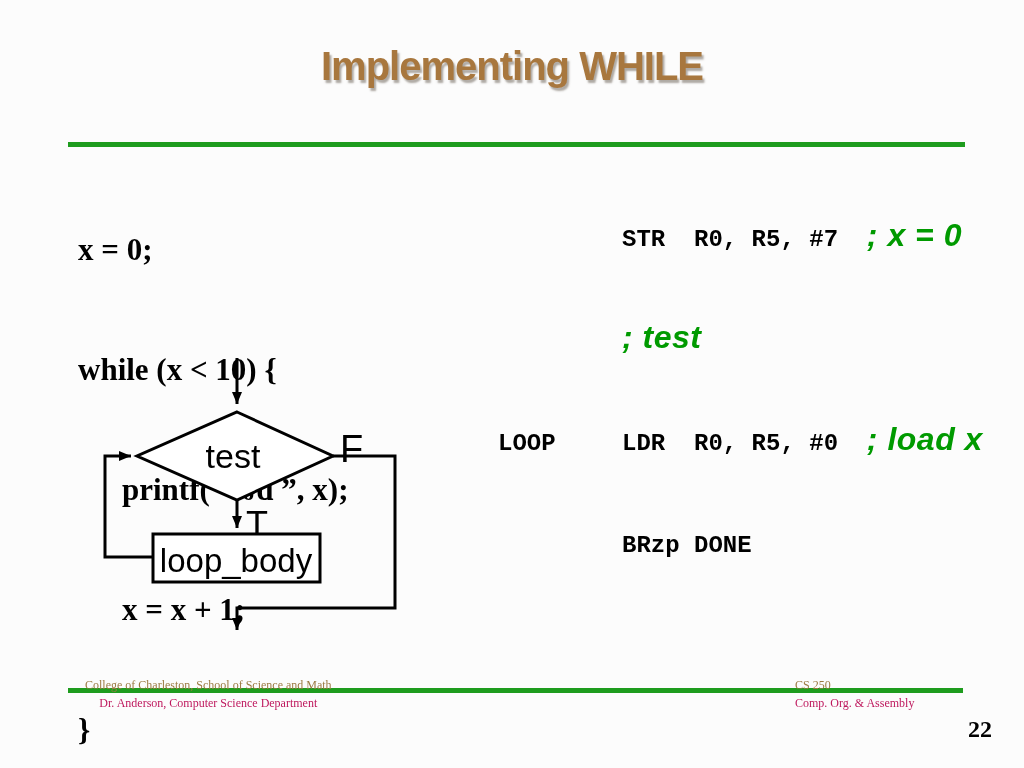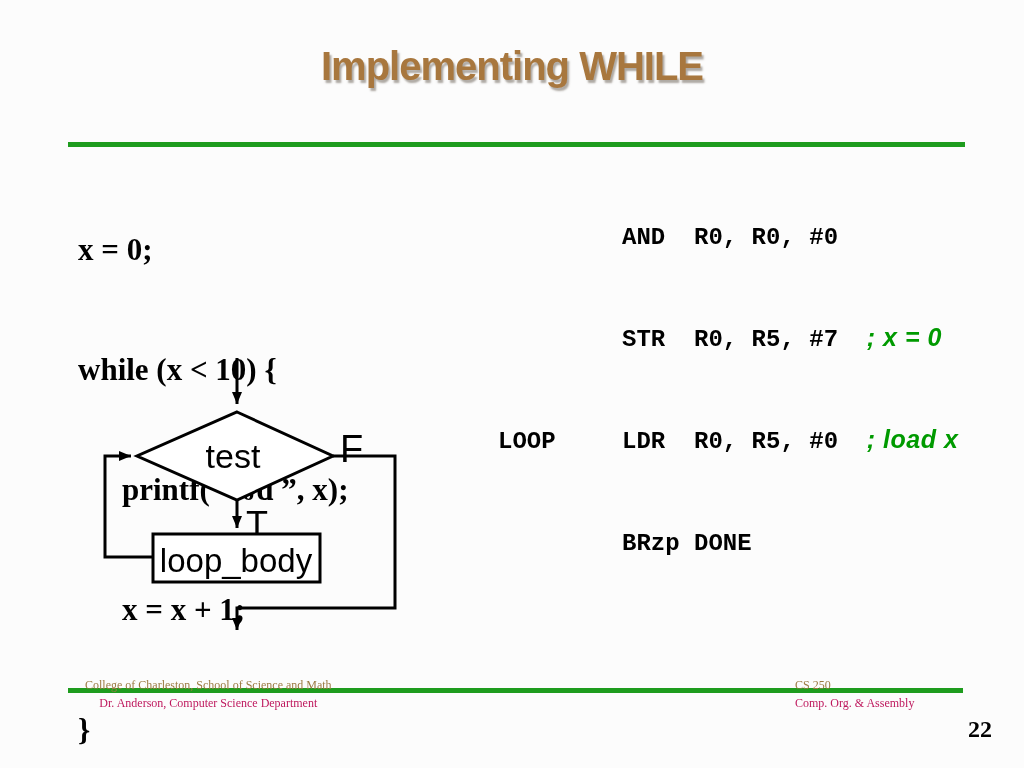--- a/index.html
+++ b/index.html
@@ -42,21 +42,21 @@
     font-family:"Liberation Mono","DejaVu Sans Mono",monospace;
     font-weight:bold;font-size:24px;line-height:34px;
     color:#000;white-space:pre;
   }
   .asm-line{height:34px;}
   .asm-label{display:inline-block;width:124px;white-space:pre;}
   .asm-code{white-space:pre;}
   .asm-comment{
     font-family:"Liberation Sans",sans-serif;
     font-style:italic;font-weight:bold;
-    font-size:25px;letter-spacing:.5px;
+    font-size:32px;letter-spacing:.5px;
     color:#009a00;white-space:pre;
   }
 
   
   .flowchart{position:absolute;left:90px;top:350px;width:320px;height:295px;}
   .fc-stroke{fill:none;stroke:#000;stroke-width:3;}
   .fc-shape{fill:#ffffff;stroke:#000;stroke-width:3;}
   .fc-text{font-family:"Liberation Sans",sans-serif;fill:#000;}
 
   
@@ -112,22 +112,22 @@
 
     <text class="fc-text" x="340" y="462" font-size="38">F</text>
 
     <text class="fc-text" x="246" y="537" font-size="36">T</text>
 
     <rect class="fc-shape" x="153" y="534" width="167" height="48"></rect>
     <text class="fc-text" x="236" y="572" font-size="33" text-anchor="middle">loop_body</text>
   </svg>
 
   <div class="asm">
-    <div class="asm-line"><span class="asm-label"></span><span class="asm-code">AND  R0, R0, #0</span><span class="asm-comment"></span></div>
     <div class="asm-line"><span class="asm-label"></span><span class="asm-code">STR  R0, R5, #7  </span><span class="asm-comment">; x = 0</span></div>
+    <div class="asm-line"><span class="asm-label"></span><span class="asm-code"></span><span class="asm-comment">; test</span></div>
     <div class="asm-line"><span class="asm-label">LOOP</span><span class="asm-code">LDR  R0, R5, #0  </span><span class="asm-comment">; load x</span></div>
     <div class="asm-line"><span class="asm-label"></span><span class="asm-code">BRzp DONE</span><span class="asm-comment"></span></div>
     
     
     
     
     
     
     
     

